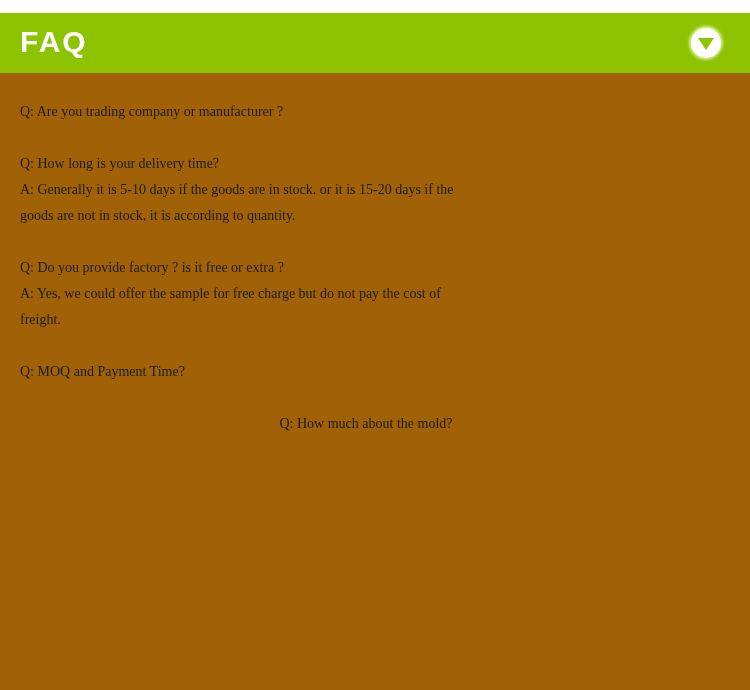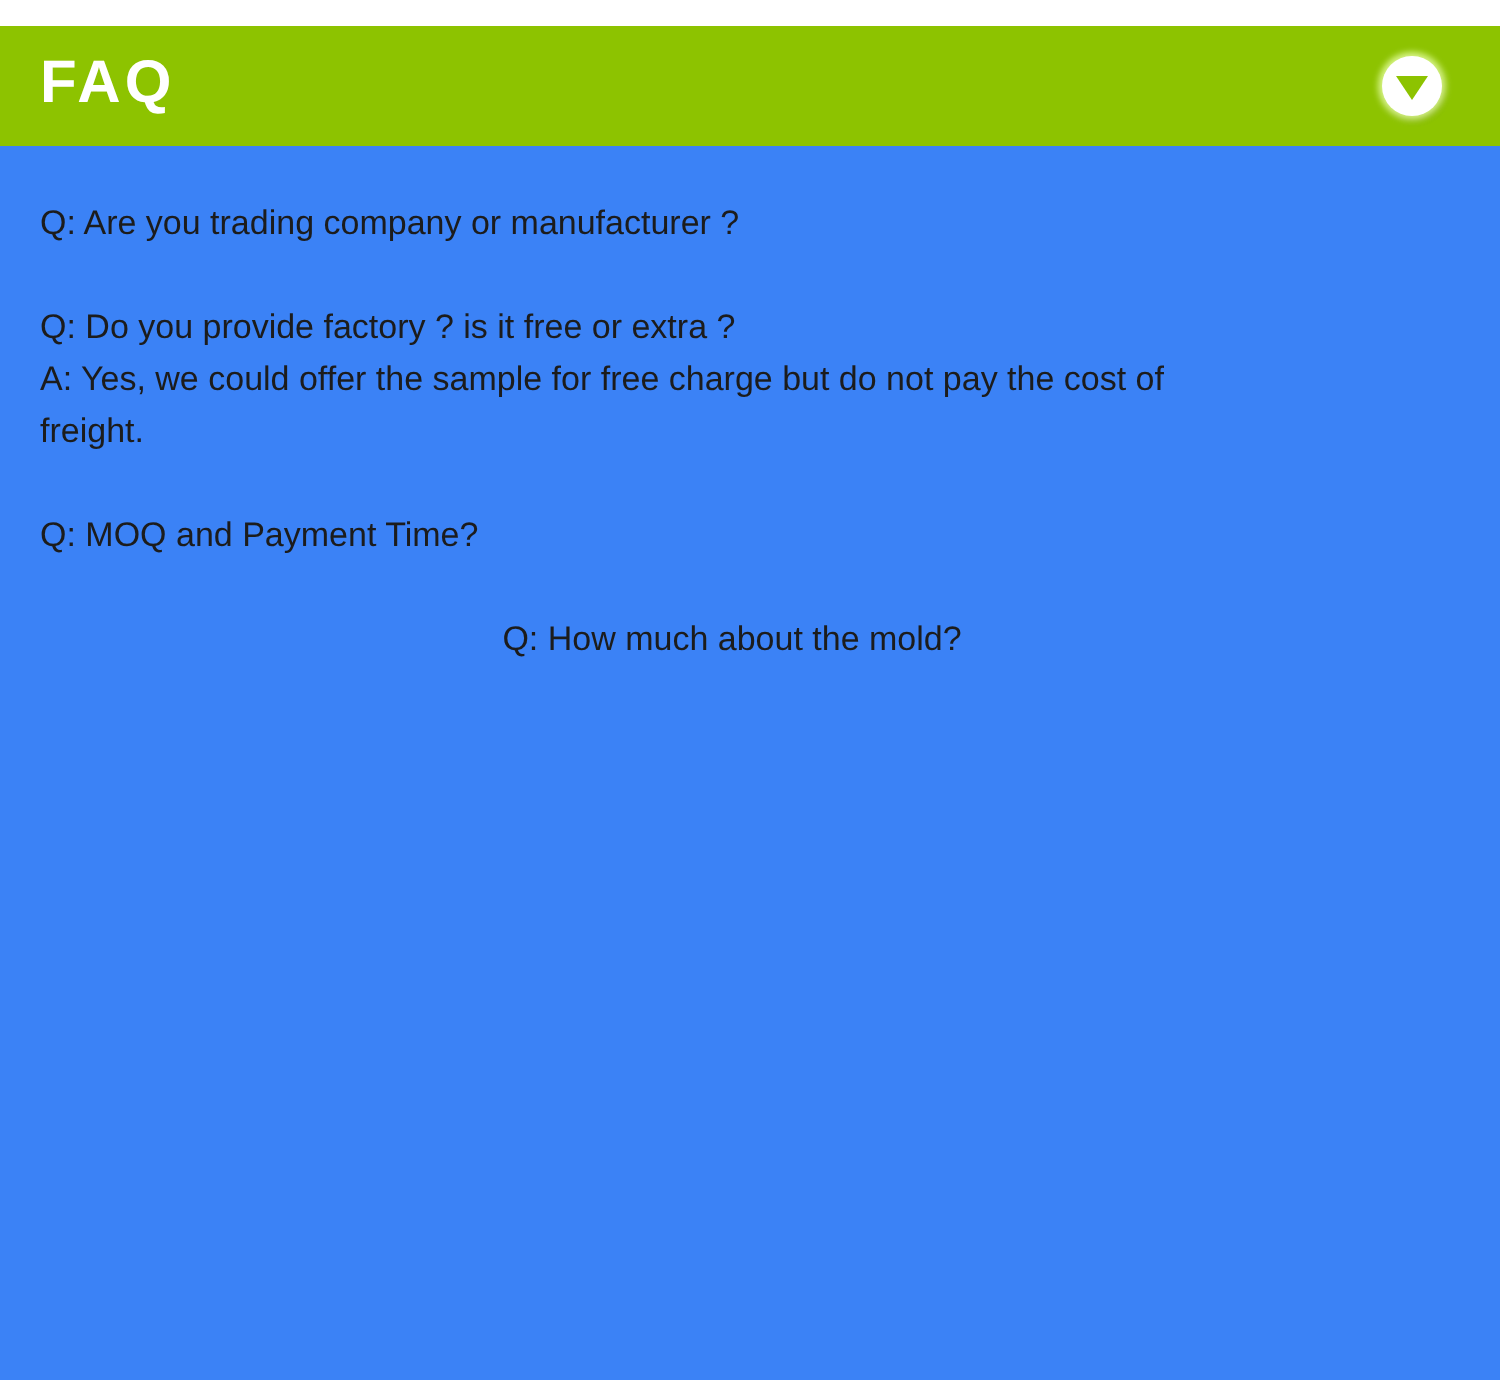--- a/index.html
+++ b/index.html
@@ -1,19 +1,19 @@
 <!DOCTYPE html>
 <html><head>
 <meta charset="utf-8">
 <style>
   html, body { margin: 0; padding: 0; background: #ffffff; }
   .page {
     width: 750px;
     height: 690px;
-    background: #3b82f6;
+    background: #a16207;
     overflow: hidden;
     font-family: "Liberation Sans", sans-serif;
     position: relative;
   }
   .top-gap { height: 13px; background: #ffffff; }
   .header-bar {
     height: 60px;
     background: #8dc300;
     display: flex;
     align-items: center;
@@ -49,22 +49,23 @@
     width: 0;
     height: 0;
     border-left: 8px solid transparent;
     border-right: 8px solid transparent;
     border-top: 12px solid #8dc300;
     margin-top: 2px;
   }
   .faq-list {
     padding: 26px 38px 0 20px;
     color: #1c1c1c;
-    font-size: 17px;
+    font-size: 14px;
     line-height: 26px;
+    font-family: Liberation Serif, serif;
   }
   .faq-item { margin: 0 0 26px 0; }
   .faq-item:last-child { margin-bottom: 0; text-align: center; }
   .faq-question, .faq-answer {
     white-space: pre-line;
     margin: 0;
   }
 </style>
 </head>
 <body>
@@ -77,20 +78,25 @@
     <button class="toggle-btn">
       <span class="triangle-down"></span>
     </button>
   </div>
 
   <div class="faq-list">
   <div class="faq-item">
     <p class="faq-question">Q: Are you trading company or manufacturer ?</p>
   </div>
 
+  <div class="faq-item">
+    <p class="faq-question">Q: How long is your delivery time?</p>
+    <p class="faq-answer">A: Generally it is 5-10 days if the goods are in stock. or it is 15-20 days if the
+goods are not in stock, it is according to quantity.</p>
+  </div>
 
   <div class="faq-item">
     <p class="faq-question">Q: Do you provide factory ? is it free or extra ?</p>
     <p class="faq-answer">A: Yes, we could offer the sample for free charge but do not pay the cost of
 freight.</p>
   </div>
 
   <div class="faq-item">
     <p class="faq-question">Q: MOQ and Payment Time?</p>
   </div>

